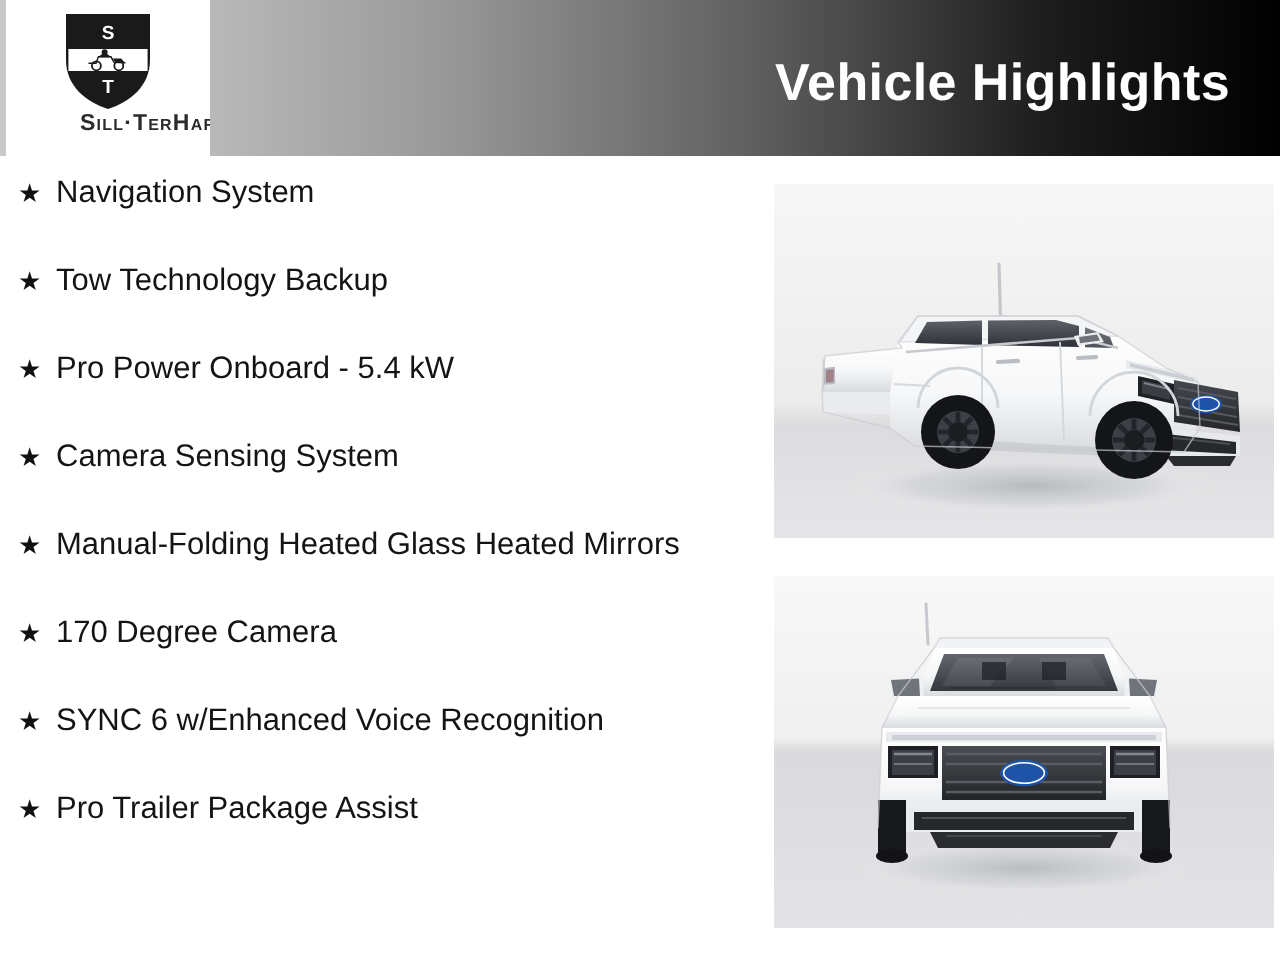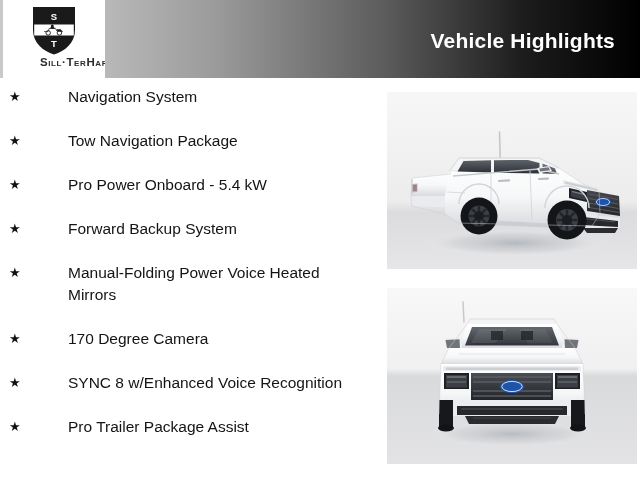--- a/index.html
+++ b/index.html
@@ -30,21 +30,21 @@
     width: 640px;
     height: 78px;
     background: linear-gradient(to right, #c9c9c9 0%, #bdbdbd 14%, #9a9a9a 34%, #5c5c5c 60%, #1c1c1c 82%, #000000 100%);
     overflow: hidden;
   }
   .header-title {
     position: absolute;
     right: 25px;
     top: 28px;
     color: #ffffff;
-    font-size: 21px;
+    font-size: 26px;
     font-weight: bold;
     letter-spacing: 0.2px;
     white-space: nowrap;
     line-height: 26px;
   }
 
   
   .logo-box {
     position: absolute;
     left: 3px;
@@ -101,21 +101,20 @@
   .bullet-star {
     position: absolute;
     left: 9px;
     top: 0px;
     font-size: 13px;
     line-height: 22px;
     color: #111111;
   }
   .feature-label {
     display: block;
-    margin-left: 40px;
   }
 
   
   .photo {
     position: absolute;
     left: 387px;
     width: 250px;
     background: #f2f2f2;
     overflow: hidden;
   }
@@ -153,41 +152,41 @@
     <div class="logo-wordmark">Sill·TerHar</div>
   </div>
 
   <ul class="feature-list">
     <li class="feature-item">
       <span class="bullet-star">★</span>
       <span class="feature-label">Navigation System</span>
     </li>
     <li class="feature-item">
       <span class="bullet-star">★</span>
-      <span class="feature-label">Tow Navigation Package</span>
+      <span class="feature-label">Tow Technology Backup</span>
     </li>
     <li class="feature-item">
       <span class="bullet-star">★</span>
       <span class="feature-label">Pro Power Onboard - 5.4 kW</span>
     </li>
     <li class="feature-item">
       <span class="bullet-star">★</span>
-      <span class="feature-label">Forward Backup System</span>
-    </li>
-    <li class="feature-item">
-      <span class="bullet-star">★</span>
-      <span class="feature-label">Manual-Folding Power Voice Heated Mirrors</span>
+      <span class="feature-label">Camera Sensing System</span>
+    </li>
+    <li class="feature-item">
+      <span class="bullet-star">★</span>
+      <span class="feature-label">Manual-Folding Heated Glass Heated Mirrors</span>
     </li>
     <li class="feature-item">
       <span class="bullet-star">★</span>
       <span class="feature-label">170 Degree Camera</span>
     </li>
     <li class="feature-item">
       <span class="bullet-star">★</span>
-      <span class="feature-label">SYNC 8 w/Enhanced Voice Recognition</span>
+      <span class="feature-label">SYNC 6 w/Enhanced Voice Recognition</span>
     </li>
     <li class="feature-item">
       <span class="bullet-star">★</span>
       <span class="feature-label">Pro Trailer Package Assist</span>
     </li>
   </ul>
 
   <div class="photo photo-1">
     <svg viewBox="0 0 250 177" xmlns="http://www.w3.org/2000/svg">
       <defs>

